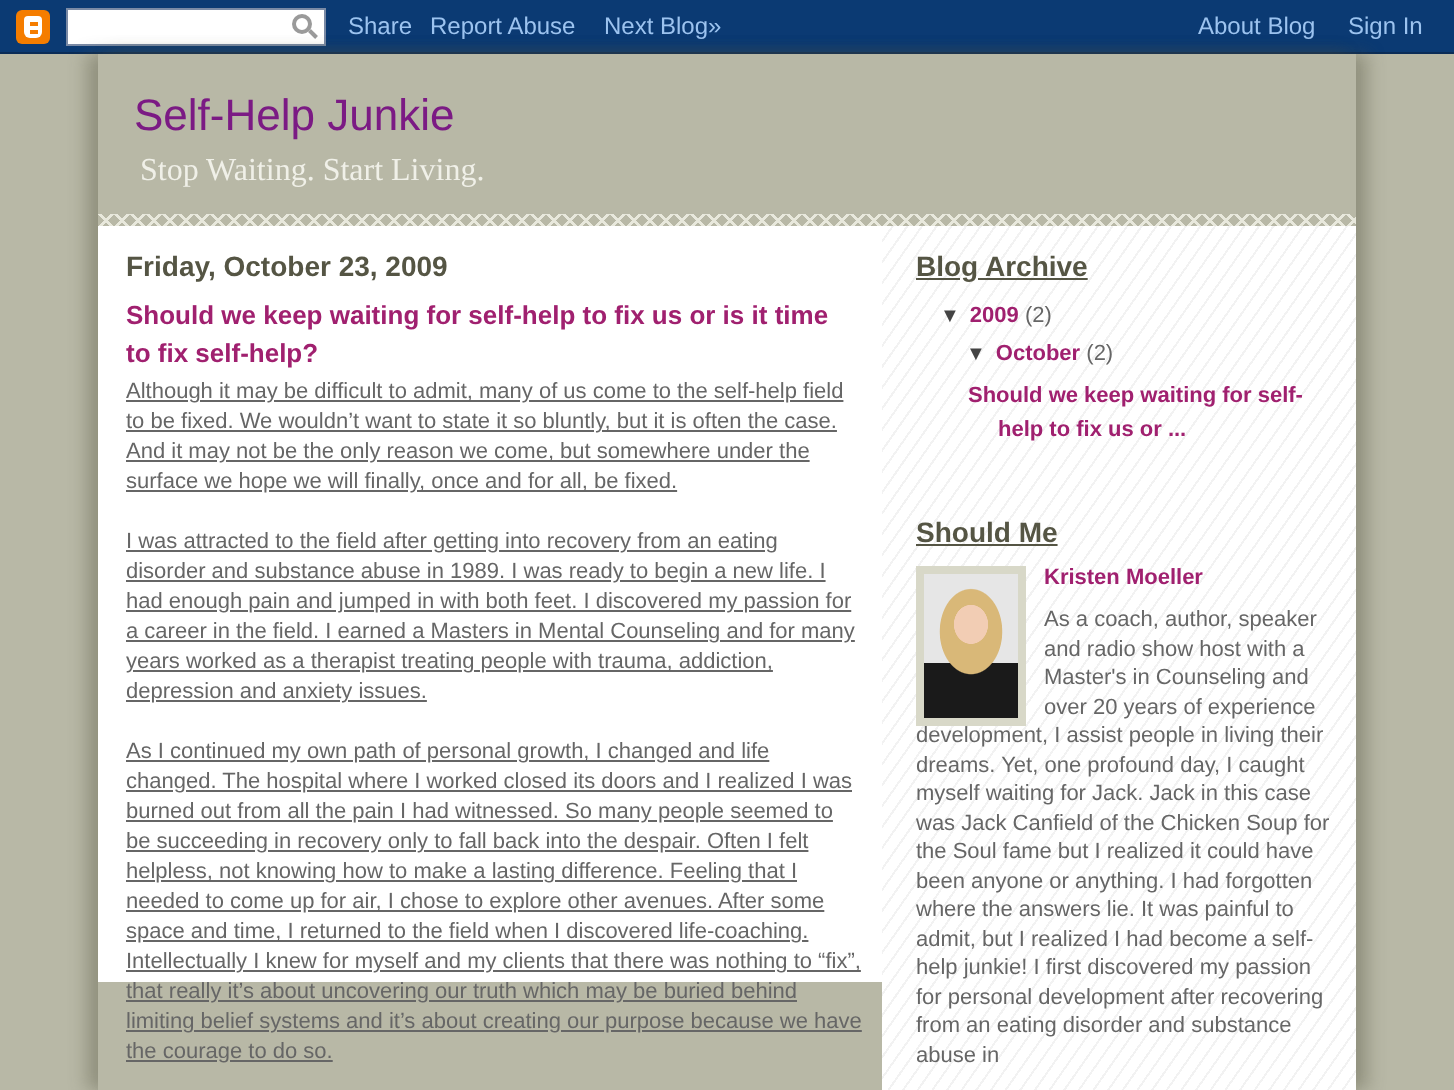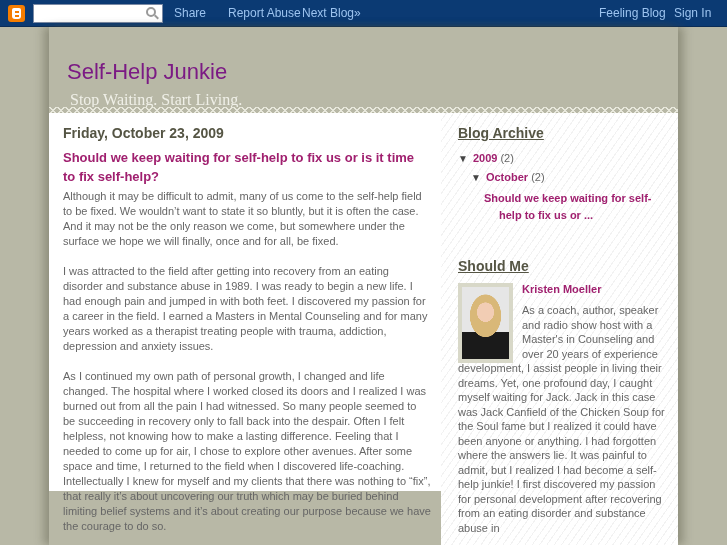--- a/index.html
+++ b/index.html
@@ -43,21 +43,21 @@
   .nav-link {
     position: absolute; top: 6px; font-size: 12px; color: #9cc3ef;
     text-decoration: none; white-space: nowrap;
   }
   
   .outer {
     position: absolute; left: 49px; top: 27px; width: 629px; height: 518px;
     box-shadow: -6px 0 8px rgba(80,80,60,0.35), 6px 0 8px rgba(80,80,60,0.35);
   }
   .header {
-    position: absolute; left: 0; top: 16px; width: 629px; height: 80px;
+    position: absolute; left: 0; top: 2px; width: 629px; height: 80px;
     background: #b8b8a6;
   }
   .blog-title {
     position: absolute; left: 18px; top: 16px; font-size: 22px; color: #7b1a84;
     text-decoration: none; white-space: nowrap;
   }
   .blog-desc {
     position: absolute; left: 21px; top: 48px; font-size: 16px; color: #f0f0e8;
     white-space: nowrap;
     font-family: Liberation Serif, serif;
@@ -83,27 +83,27 @@
     white-space: nowrap;
   }
   .post-title {
     position: absolute; left: 14px; top: 35px; width: 365px; font-size: 13px; font-weight: bold;
     color: #a0206f; line-height: 19px; text-decoration: none;
   }
   .post-body {
     position: absolute; left: 14px; top: 76px; width: 368px; font-size: 11px;
     color: #666; line-height: 15px;
   }
-  .post-body p { margin-bottom: 15px; }
+  .post-body p { margin-bottom: 15px; text-decoration: underline; }
   .sb-heading {
     position: absolute; left: 409px; font-size: 14px; font-weight: bold; color: #555544;
     white-space: nowrap;
     text-decoration: underline;
   }
-  .arc-line { position: absolute; font-size: 11px; white-space: nowrap; }
+  .arc-line { position: absolute; font-size: 11px; white-space: nowrap; margin-left: 12px; }
   .arc-toggle { color: #444; font-size: 10px; margin-right: 5px; }
   .arc-link { color: #a0206f; font-weight: bold; text-decoration: none; }
   .arc-count { color: #666; }
   .arc-post {
     position: absolute; left: 435px; width: 170px; font-size: 11px; font-weight: bold;
     color: #a0206f; line-height: 17px; text-decoration: none; text-indent: 0;
   }
   .profile-img {
     position: absolute; left: 409px; top: 170px; width: 55px; height: 80px;
     background: #d8d8c8; padding: 4px;
@@ -126,23 +126,23 @@
   .profile-text .indent-line { display: block; padding-left: 64px; }
 </style>
 </head>
 <body>
 
 <div class="navbar">
   <div class="blogger-logo"></div>
   <input class="search-box" type="text" placeholder="" style="">
   <span class="search-icon"></span>
   <a class="nav-link" style="left:174px">Share</a>
-  <a class="nav-link" style="left:228px">Report Abuse</a>
+  <a class="nav-link" style="left:215px">Report Abuse</a>
   <a class="nav-link" style="left:302px">Next Blog»</a>
-  <a class="nav-link" style="left:599px">Feeling Blog</a>
+  <a class="nav-link" style="left:599px">About Blog</a>
   <a class="nav-link" style="left:674px">Sign In</a>
 </div>
 
 <div class="outer">
   <div class="header">
     <a class="blog-title">Self-Help Junkie</a>
     <div class="blog-desc">Stop Waiting. Start Living.</div>
   </div>
   <div class="divider"></div>
 

